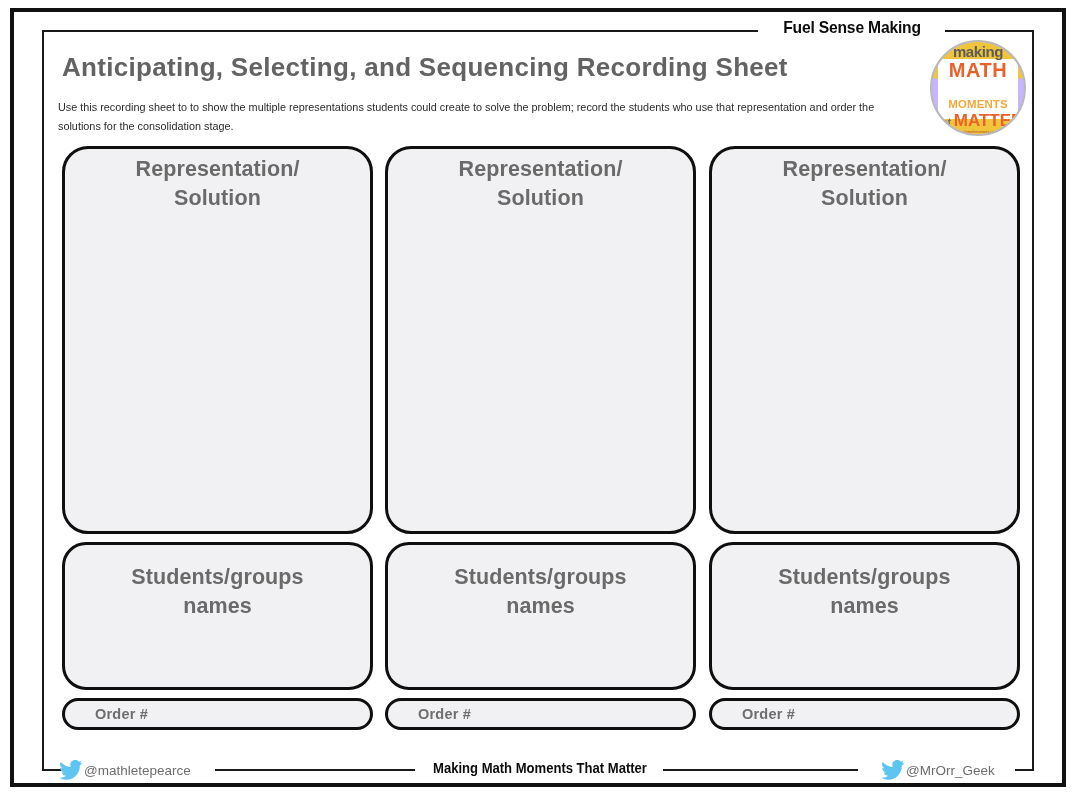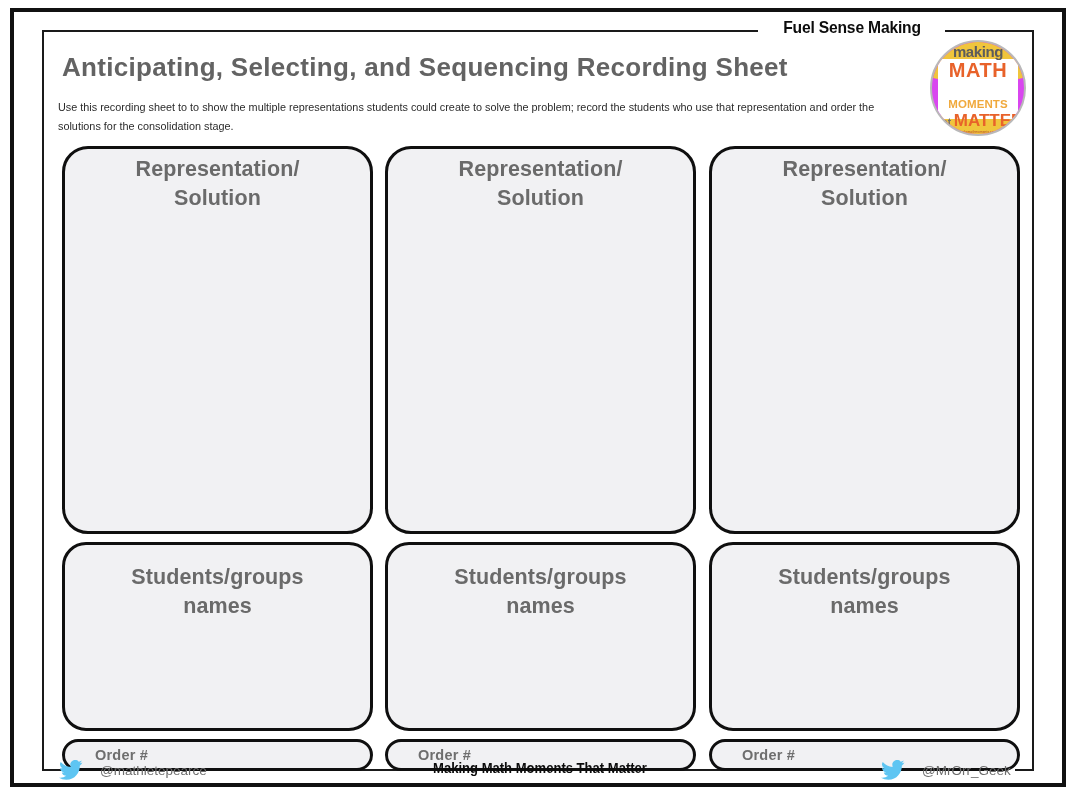--- a/index.html
+++ b/index.html
@@ -148,21 +148,21 @@
     left: 930px;
     top: 40px;
     width: 96px;
     height: 96px;
   }
   .logo-outer {
     position: absolute;
     inset: 0;
     border-radius: 50%;
     border: 2px solid #b9b9b9;
-    background: #d946ef;
+    background: #c4b5fd;
     overflow: hidden;
   }
   .logo-top-arc {
     position: absolute;
     left: -6%;
     top: -4%;
     width: 112%;
     height: 46%;
     background: #f0c53c;
     border-radius: 60% 60% 42% 42% / 96% 96% 22% 22%;
@@ -208,21 +208,21 @@
     border: 3px solid #0f0f0f;
     border-radius: 26px;
     box-sizing: border-box;
     position: relative;
   }
   .box-rep {
     height: 388px;
     padding-top: 6px;
   }
   .box-students {
-    height: 189px;
+    height: 148px;
     margin-top: 8px;
     padding-top: 18px;
     border-radius: 24px;
   }
   .box-order {
     height: 32px;
     margin-top: 8px;
     border-radius: 17px;
     display: flex;
     align-items: center;
@@ -256,21 +256,21 @@
     color: #0c0c0c;
     transform: scaleX(0.9);
     transform-origin: center;
     white-space: nowrap;
   }
   .handle {
     position: absolute;
     top: 760px;
     display: flex;
     align-items: center;
-    gap: 16px;
+    gap: 0;
     font-size: 13.5px;
     color: #6d6d6d;
   }
   .handle-left { left: 58px; }
   .handle-right { left: 880px; align-items: center; }
   .bird { width: 26px; height: 20px; display:block; }
 </style>
 </head>
 <body>
 

